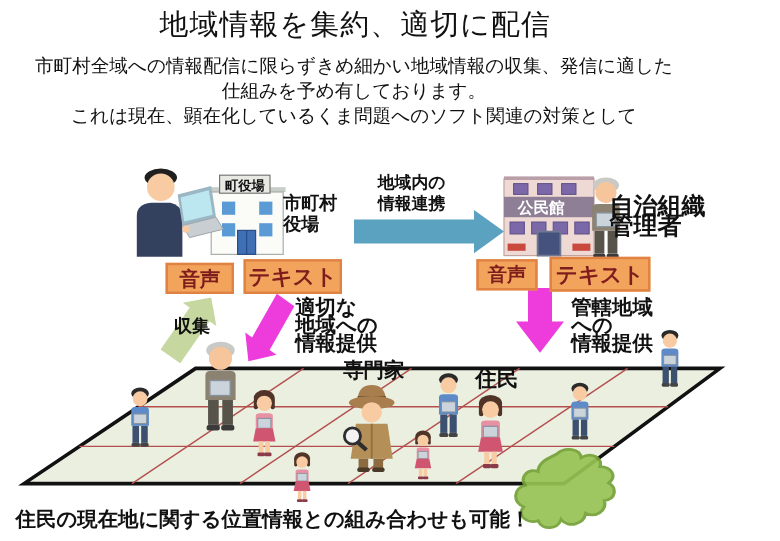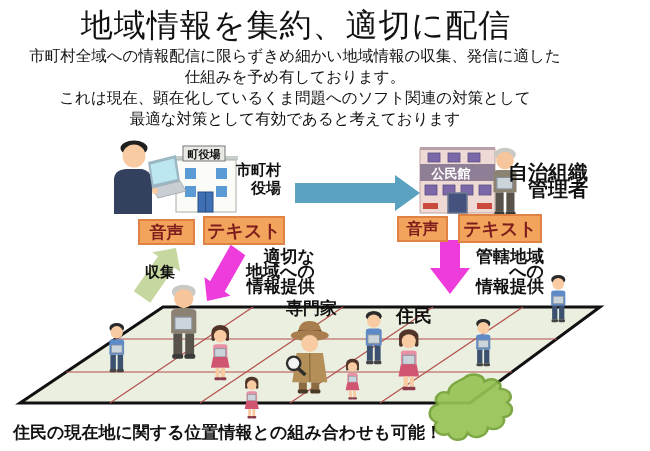--- a/index.html
+++ b/index.html
@@ -1,36 +1,35 @@
 <!DOCTYPE html>
 <html><head>
 <meta charset="utf-8">
 <style>
   html,body{margin:0;padding:0;background:#fff;}
   #slide{position:relative;width:650px;height:451px;background:#fff;overflow:hidden;
          font-family:"Liberation Sans","DejaVu Sans",sans-serif;color:#111;}
   .abs{position:absolute;}
-  #title{top:4px;left:0;width:592px;text-align:center;font-size:32px;letter-spacing:1px;}
+  #title{top:4px;left:0;width:592px;text-align:center;font-size:24px;letter-spacing:1px;}
   .intro-line{left:0;width:590px;text-align:center;font-size:15.5px;line-height:21px;}
   #artwork{top:0;left:0;z-index:1;}
   .chip{z-index:3;display:flex;align-items:center;justify-content:center;
         background:#F2A45C;border:2px solid #DF8244;font-weight:bold;color:#7f1d1d;box-sizing:border-box;}
-  .lbl{z-index:4;font-weight:bold;white-space:nowrap;text-align:right;}
+  .lbl{z-index:4;font-weight:bold;white-space:nowrap;}
   .center{text-align:center;}
 </style>
 </head>
 <body>
 
 <div id="slide">
 
   <div id="title" class="abs">地域情報を集約、適切に配信</div>
   <div class="abs intro-line" style="top:45px">市町村全域への情報配信に限らずきめ細かい地域情報の収集、発信に適した</div>
   <div class="abs intro-line" style="top:66px">仕組みを予め有しております。</div>
   <div class="abs intro-line" style="top:87px">これは現在、顕在化しているくま問題へのソフト関連の対策として</div>
-  <div class="abs intro-line" style="top:108px">最適な対策として有効であると考えております</div>
 
   <svg id="artwork" class="abs" width="650" height="451" viewBox="0 0 650 451">
     <defs>
       <symbol id="sym-male" viewBox="0 0 26 52">
         <ellipse cx="13" cy="6" rx="7.5" ry="5" fill="#2A2A2A"></ellipse>
         <circle cx="13" cy="10.5" r="6.3" fill="#F8CBA3"></circle>
         <path d="M5.5,20 Q5.5,17.5 9,17.5 L17,17.5 Q20.5,17.5 20.5,20 L20.5,33.5 L5.5,33.5 Z" fill="#5E8AC7"></path>
         <rect x="7.5" y="23.5" width="11" height="8" fill="#CBD3DB" stroke="#87919B" stroke-width="0.8"></rect>
         <rect x="6.5" y="33.5" width="5.6" height="14.5" fill="#3C5170"></rect>
         <rect x="13.9" y="33.5" width="5.6" height="14.5" fill="#3C5170"></rect>
@@ -152,20 +151,24 @@
 
   <div class="abs chip" style="left:138px;top:219px;width:57px;height:26px;font-size:17px">音声</div>
   <div class="abs chip" style="left:203px;top:216px;width:82px;height:29px;font-size:18px">テキスト</div>
   <div class="abs chip" style="left:397px;top:216px;width:51px;height:26px;font-size:16px">音声</div>
   <div class="abs chip" style="left:458px;top:214px;width:84px;height:29px;font-size:18px">テキスト</div>
 
   <div class="abs lbl" style="left:236px;top:161px;font-size:15px;line-height:18px">
     <div>市町村</div>
     <div>役場</div>
   </div>
+  <div class="abs lbl center" style="left:300px;top:144px;width:86px;font-size:14px;line-height:16.5px">
+    <div>地域内の</div>
+    <div>情報連携</div>
+  </div>
   <div class="abs lbl" style="left:508px;top:164px;font-size:20px;line-height:17px">
     <div>自治組織</div>
     <div>管理者</div>
   </div>
   <div class="abs lbl" style="left:145px;top:263px;font-size:15px">収集</div>
   <div class="abs lbl" style="left:246px;top:249px;font-size:17px;line-height:15px">
     <div>適切な</div>
     <div>地域への</div>
     <div>情報提供</div>
   </div>

